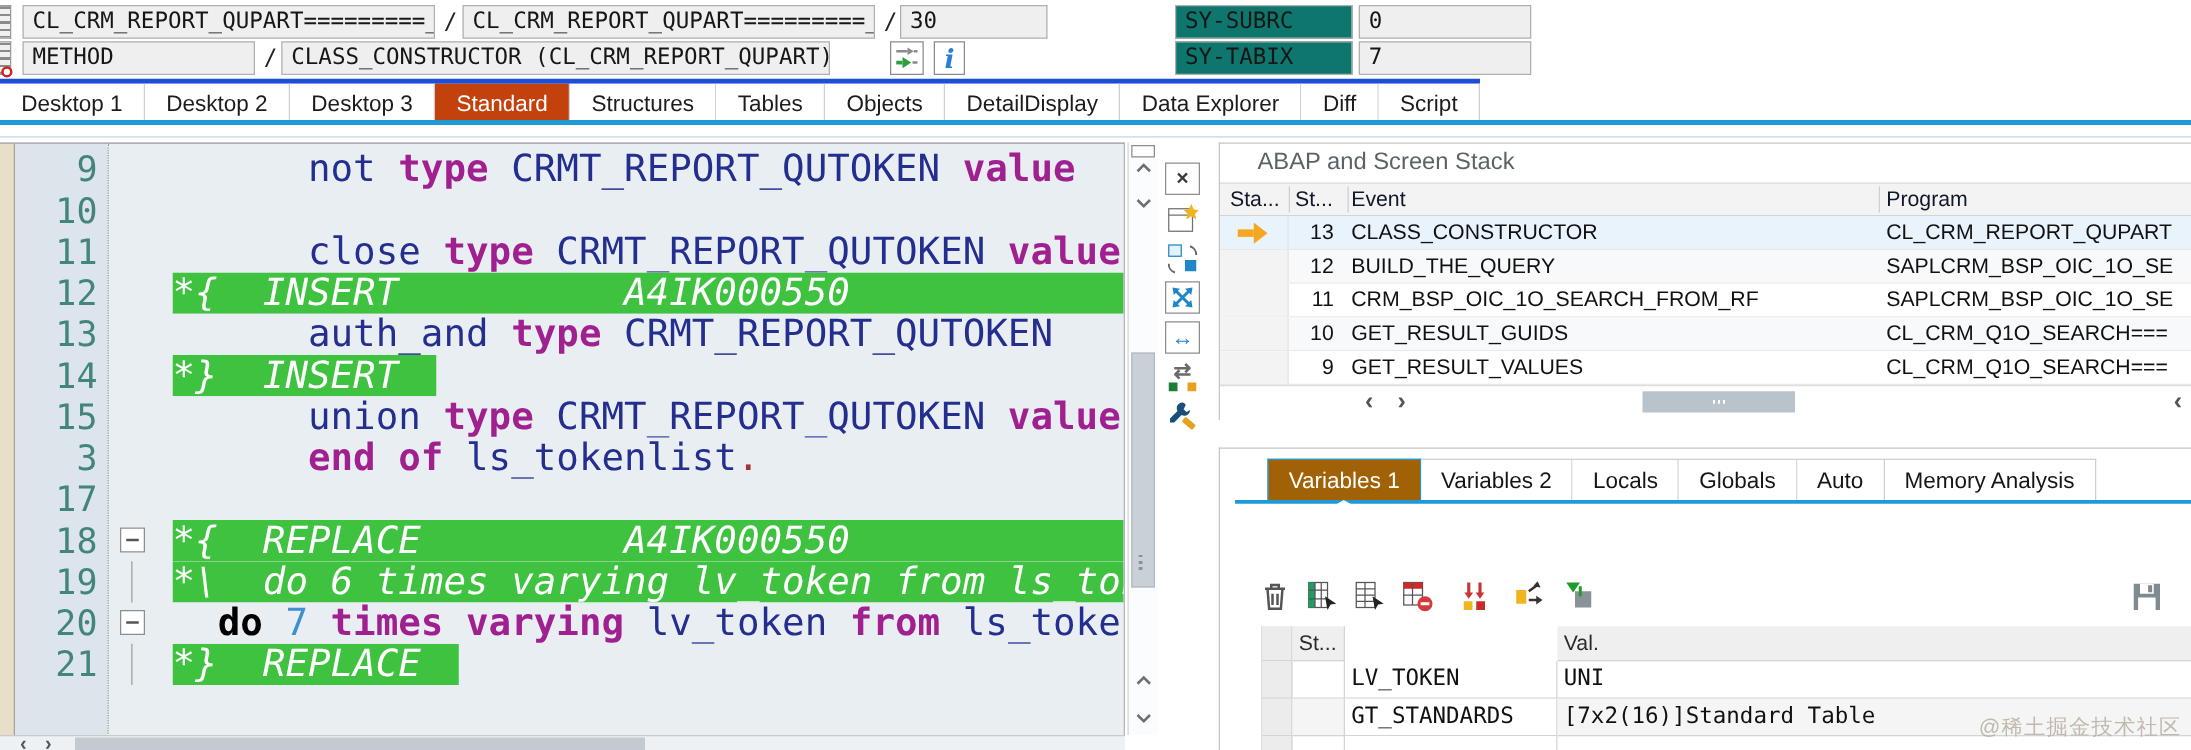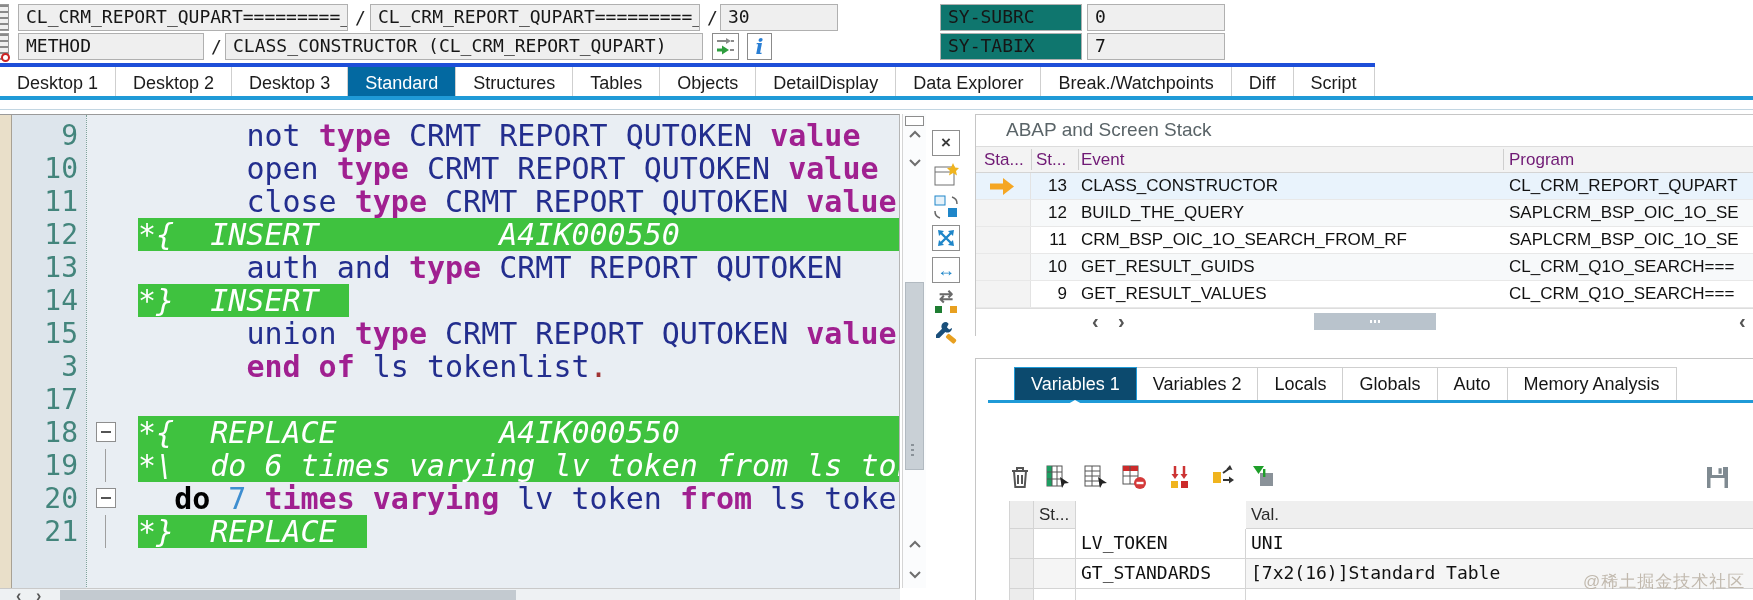--- a/index.html
+++ b/index.html
@@ -18,21 +18,21 @@
   .frag .reddot{position:absolute;right:-2px;bottom:-3px;width:9px;height:9px;border-radius:50%;
         border:2px solid #cc2222;background:#fff}
   .tb-icon{position:absolute;width:27px;height:27px;border:1px solid #8b8b8b;background:#fff;
         display:flex;align-items:center;justify-content:center}
   .info-glyph{font-family:"DejaVu Serif",serif;font-style:italic;font-weight:bold;font-size:21px;color:#2a7fd4;line-height:22px}
 
   
   .tabstrip{position:absolute;left:0;top:63px;height:33px;display:flex;border-top:4px solid #1d4ed8}
   .dtab{height:33px;line-height:32px;padding:0 17px;font-size:18px;color:#1c1c1c;background:#fff;
         border-right:1px solid #cfcfcf;position:relative;white-space:nowrap}
-  .dtab.selected{background:#0369a1;color:#fff}
+  .dtab.selected{background:#c2410c;color:#fff}
   .dtab.selected::after{content:"";position:absolute;left:50%;bottom:-5px;transform:translateX(-50%);
         width:0;height:0;border-left:7px solid transparent;border-right:7px solid transparent;
         border-bottom:5px solid #fff;z-index:5}
   .blue-rule{position:absolute;left:0;top:96px;width:1753px;height:4px;background:#1f9ad7}
   .thin-rule{position:absolute;left:0;top:109px;width:1753px;height:1px;background:#c2d6e2}
 
   
   .editor{position:absolute;left:0;top:114px;width:900px;height:474px;background:#e9eef3;
           border-top:1px solid #9a9a9a;border-right:1px solid #b5b5b5;overflow:hidden}
   .tanstrip{position:absolute;left:0;top:0;width:12px;height:474px;background:#e9dfc9;border-right:1px solid #a8a194}
@@ -78,21 +78,21 @@
   .sq{position:absolute;width:7px;height:7px;bottom:1px}
   .sq.g{left:3px;background:#1e7d32}
   .sq.o{right:3px;background:#e8a020}
 
   
   .stack{position:absolute;left:975px;top:114px;width:778px;height:222px;background:#fff;
          border:1px solid #c6c6c6;border-right:none}
   .stack-title{position:absolute;left:30px;top:4px;font-size:19px;color:#5a6468}
   .stack-head{position:absolute;left:0;top:31px;right:0;height:27px;background:#f3f3f3;
          border-top:1px solid #dcdcdc;border-bottom:1px solid #d4d4d4}
-  .shc{position:absolute;top:0;font-size:17px;line-height:25px;color:#701a75}
+  .shc{position:absolute;top:0;font-size:17px;line-height:25px;color:#0f172a}
   .shsep{position:absolute;top:2px;bottom:2px;width:1px;background:#cfcfcf}
   .stack-rows{position:absolute;left:0;top:58px;right:0}
   .stack-row{position:absolute;left:0;right:0;height:27px;border-bottom:1px solid #e8e8e8;background:#fff}
   .stack-row.alt{background:#f7f9fa}
   .stack-row.current{background:#e9f3fc}
   .sc-sta{position:absolute;left:0;top:0;width:55px;height:26px;background:#f3f3f3;border-right:1px solid #e3e3e3}
   .stack-row.current .sc-sta{background:#e9f3fc}
   .sc-no{position:absolute;left:55px;top:0;width:36px;text-align:right;font-size:17px;line-height:26px;color:#111}
   .sc-ev{position:absolute;left:105px;top:0;font-size:17px;line-height:26px;color:#111;white-space:nowrap}
   .sc-pr{position:absolute;left:533px;top:0;right:0;font-size:17px;line-height:26px;color:#111;white-space:nowrap;overflow:hidden}
@@ -103,21 +103,21 @@
             display:flex;align-items:center;justify-content:center}
   .ss-dots{width:11px;height:3px;background:repeating-linear-gradient(90deg,#fff 0 2px,#b9c3cc 2px 4px)}
 
   
   .vars{position:absolute;left:975px;top:358px;width:778px;height:242px;background:#fff;
         border-top:1px solid #c6c6c6;border-left:1px solid #c6c6c6}
   .vtabs{position:absolute;left:38px;top:8px;display:flex}
   .vtab{height:33px;line-height:32px;padding:0 16px;font-size:18px;color:#161616;background:#fff;
         border:1px solid #cfcfcf;border-bottom:none;border-left:none;position:relative;white-space:nowrap}
   .vtab:first-child{border-left:1px solid #cfcfcf}
-  .vtab.selected{background:#0c4a6e;color:#fff;border-color:#1f9ad7}
+  .vtab.selected{background:#a16207;color:#fff;border-color:#1f9ad7}
   .vtab.selected::after{content:"";position:absolute;left:50%;bottom:-4px;transform:translateX(-50%);
         width:0;height:0;border-left:7px solid transparent;border-right:7px solid transparent;
         border-bottom:4px solid #fff;z-index:5}
   .vrule{position:absolute;left:12px;top:41px;right:0;height:3px;background:#1f9ad7}
   .vtoolbar{position:absolute;left:30px;top:104px;right:10px;height:30px}
   .vt-icon{position:absolute;top:0;width:28px;height:28px;display:flex;align-items:center;justify-content:center}
   .vtable{position:absolute;left:33px;top:142px;right:0;bottom:0;border-left:1px solid #d4d4d4}
   .vrow{position:absolute;left:0;right:0}
   .vcell{position:absolute;top:0;bottom:0;border-right:1px solid #d4d4d4;border-bottom:1px solid #d4d4d4;
          font-size:17px;line-height:27px;padding:0 5px;white-space:nowrap;overflow:hidden}
@@ -145,21 +145,21 @@
     <div class="slash" style="left:707px;top:4px">/</div>
     <div class="fld" style="left:720px;top:4px;width:118px">30</div>
     <div class="fld white" style="left:940px;top:4px;width:142px">SY-SUBRC</div>
     <div class="fld" style="left:1087px;top:4px;width:138px">0</div>
 
     <div class="frag" style="top:33px">
         <span class="reddot"></span>
       </div>
     <div class="fld" style="left:18px;top:33px;width:186px">METHOD</div>
     <div class="slash" style="left:211px;top:33px">/</div>
-    <div class="fld" style="left:225px;top:33px;width:478px">CLASS_CONSTRUCTOR (CL_CRM_REPORT_QUPART)</div>
+    <div class="fld" style="left:225px;top:33px;width:439px">CLASS_CONSTRUCTOR (CL_CRM_REPORT_QUPART)</div>
     <div class="tb-icon" style="left:712px;top:33px">
       <svg width="21" height="21" viewBox="0 0 21 21">
         <path d="M2 5h9" stroke="#8a8a8a" stroke-width="2" fill="none"></path>
         <polygon points="11,2 16,5 11,8" fill="#8a8a8a"></polygon>
         <path d="M16 5h3" stroke="#8a8a8a" stroke-width="2" fill="none"></path>
         <path d="M2 14h5" stroke="#2e9e3e" stroke-width="3" fill="none"></path>
         <polygon points="7,9.5 14,14 7,18.5" fill="#2e9e3e"></polygon>
         <path d="M15 14h4" stroke="#8a8a8a" stroke-width="2" fill="none"></path>
       </svg>
     </div>
@@ -173,34 +173,33 @@
   <div class="tabstrip">
       <div class="dtab">Desktop 1</div>
       <div class="dtab">Desktop 2</div>
       <div class="dtab">Desktop 3</div>
       <div class="dtab selected">Standard</div>
       <div class="dtab">Structures</div>
       <div class="dtab">Tables</div>
       <div class="dtab">Objects</div>
       <div class="dtab">DetailDisplay</div>
       <div class="dtab">Data Explorer</div>
-      <div class="dtab">Break./Watchpoints</div>
       <div class="dtab">Diff</div>
       <div class="dtab">Script</div>
     </div>
   <div class="blue-rule"></div>
   <div class="thin-rule"></div>
 
   <div class="editor">
     <div class="tanstrip"></div>
     <div class="gutter"></div>
     <div class="dotsep"></div>
     <div class="codearea">
         <div class="line"><span class="lnum">9</span><div class="lcode">      <span class="tok-n">not </span><span class="tok-k">type </span><span class="tok-n">CRMT_REPORT_QUTOKEN </span><span class="tok-k">value</span></div></div>
-        <div class="line"><span class="lnum">10</span><div class="lcode">      <span class="tok-n">open </span><span class="tok-k">type </span><span class="tok-n">CRMT_REPORT_QUTOKEN </span><span class="tok-k">value</span></div></div>
+        <div class="line"><span class="lnum">10</span></div>
         <div class="line"><span class="lnum">11</span><div class="lcode">      <span class="tok-n">close </span><span class="tok-k">type </span><span class="tok-n">CRMT_REPORT_QUTOKEN </span><span class="tok-k">value</span></div></div>
         <div class="line"><span class="lnum">12</span><div class="lcode"><span class="greenline full">*{  INSERT          A4IK000550</span></div></div>
         <div class="line"><span class="lnum">13</span><div class="lcode">      <span class="tok-n">auth_and </span><span class="tok-k">type </span><span class="tok-n">CRMT_REPORT_QUTOKEN</span></div></div>
         <div class="line"><span class="lnum">14</span><div class="lcode"><span class="greenline">*}  INSERT</span></div></div>
         <div class="line"><span class="lnum">15</span><div class="lcode">      <span class="tok-n">union </span><span class="tok-k">type </span><span class="tok-n">CRMT_REPORT_QUTOKEN </span><span class="tok-k">value</span></div></div>
         <div class="line"><span class="lnum">3</span><div class="lcode">      <span class="tok-k">end of </span><span class="tok-n">ls_tokenlist</span><span class="tok-r">.</span></div></div>
         <div class="line"><span class="lnum">17</span><div class="lcode"></div></div>
         <div class="line"><span class="lnum">18</span><span class="foldbox"></span><div class="lcode"><span class="greenline full">*{  REPLACE         A4IK000550</span></div></div>
         <div class="line"><span class="lnum">19</span><span class="foldstem"></span><div class="lcode"><span class="greenline full">*\  do 6 times varying lv_token from ls_tokenlist</span></div></div>
         <div class="line"><span class="lnum">20</span><span class="foldbox"></span><div class="lcode">  <span class="tok-b">do </span><span class="tok-d">7 </span><span class="tok-k">times varying </span><span class="tok-n">lv_token </span><span class="tok-k">from </span><span class="tok-n">ls_tokenlist</span></div></div>

